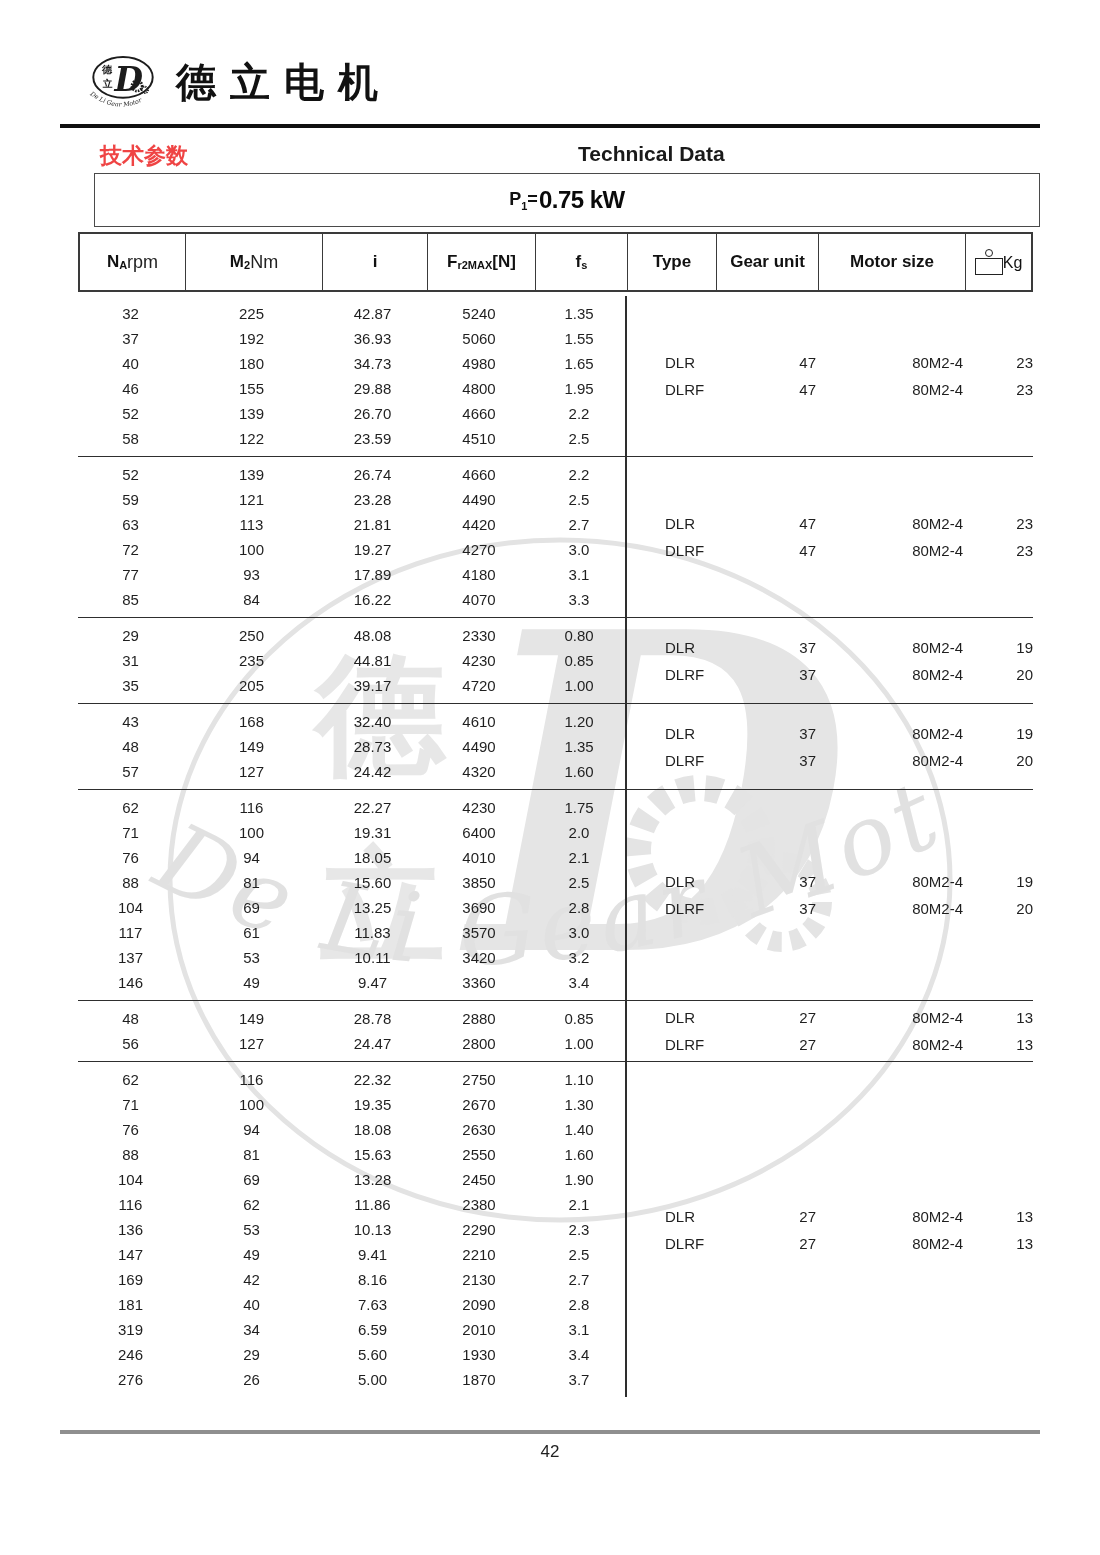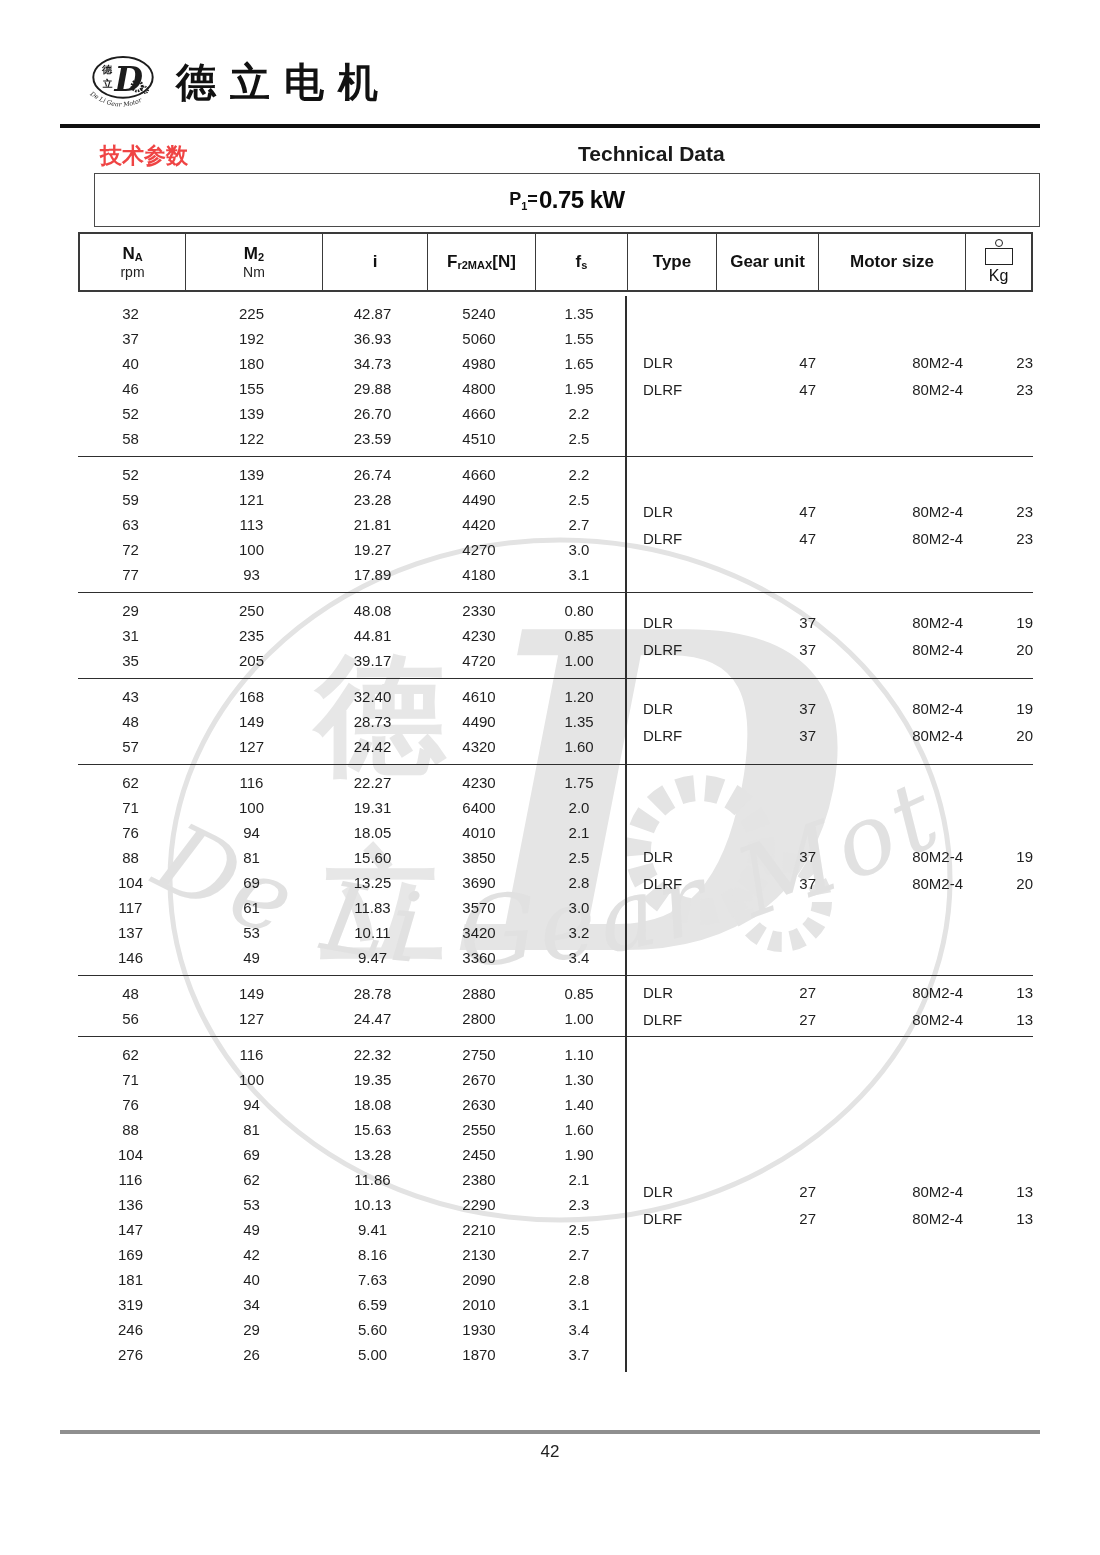--- a/index.html
+++ b/index.html
@@ -20,41 +20,41 @@
   .title-en{position:absolute;left:578px;top:142px;font-size:21px;font-weight:bold;color:#1a1a1a;}
 
   
   .power-box{position:absolute;left:94px;top:173px;width:944px;height:52px;border:1.5px solid #4a4a4a;display:flex;align-items:center;justify-content:center;}
   .p-sym{font-size:18px;font-weight:bold;color:#111;}
   .p-sub{font-size:11px;font-weight:bold;}
   .p-val{font-size:24px;font-weight:bold;color:#0a0a0a;letter-spacing:-0.5px;margin-left:1px;}
 
   
   .header-grid{position:absolute;left:78px;top:232px;width:955px;height:60px;border:2px solid #3a3a3a;box-sizing:border-box;display:grid;grid-template-columns:105px 137px 105px 108px 92px 89px 102px 147px minmax(0,1fr);}
-  .hcell{border-left:1.5px solid #3a3a3a;display:flex;flex-direction:column;align-items:center;justify-content:center;overflow:hidden;}
+  .hcell{border-left:1.5px solid #3a3a3a;display:flex;flex-direction:row;align-items:center;justify-content:center;overflow:hidden;}
   .hcell:first-child{border-left:none;}
   .hmain{font-size:17px;font-weight:bold;color:#111;line-height:1.15;white-space:nowrap;}
   .hsub{font-size:11px;font-weight:bold;position:relative;top:2px;}
-  .hunit{font-size:14px;color:#222;line-height:1.15;}
+  .hunit{font-size:18px;color:#222;line-height:1.15;}
   .w-icon{display:block;}
   .w-knob{display:block;width:6px;height:6px;border:1.5px solid #222;border-radius:50%;margin:0 auto 1px auto;}
   .w-body{display:block;width:26px;height:15px;border:1.5px solid #222;margin:0 auto;}
   .kg-label{font-size:16px;color:#111;line-height:1.2;margin-top:1px;}
 
   
   .data-area{position:absolute;left:78px;top:296px;width:955px;}
   .v-divider{position:absolute;left:547px;top:0;bottom:0;width:1.5px;background:#2e2e2e;}
   .group{position:relative;padding:5px 0;border-bottom:1.5px solid #2e2e2e;}
   .group:last-child{border-bottom:none;}
   .row{display:grid;grid-template-columns:105px 137px 105px 108px 92px;}
   .cell{text-align:center;font-size:15px;color:#1f1f1f;height:25px;line-height:25px;}
   .info-block{position:absolute;left:547px;right:0;top:50%;transform:translateY(-50%);}
   .info-row{display:grid;grid-template-columns:89px 102px 147px 70px;height:27px;line-height:27px;font-size:15px;color:#1f1f1f;}
   .icell{text-align:right;box-sizing:border-box;}
-  .icell-type{text-align:left;padding-left:18px;}
+  .icell-type{text-align:left;padding-left:40px;}
 
   
   .bottom-rule{position:absolute;left:60px;top:1430px;width:980px;height:4px;background:#8f8f8f;}
   .page-number{position:absolute;left:0;top:1442px;width:1100px;text-align:center;font-size:17px;color:#1f1f1f;}
 </style>
 </head>
 <body>
 
 <div class="page">
 
@@ -226,20 +226,27 @@
                 <div class="cell cell-fr2max">4270</div>
                 <div class="cell cell-fs">3.0</div>
               </div>
               <div class="row">
                 <div class="cell cell-na">77</div>
                 <div class="cell cell-m2">93</div>
                 <div class="cell cell-ratio">17.89</div>
                 <div class="cell cell-fr2max">4180</div>
                 <div class="cell cell-fs">3.1</div>
               </div>
+              <div class="row">
+                <div class="cell cell-na">85</div>
+                <div class="cell cell-m2">84</div>
+                <div class="cell cell-ratio">16.22</div>
+                <div class="cell cell-fr2max">4070</div>
+                <div class="cell cell-fs">3.3</div>
+              </div>
             </div>
             <div class="info-block">
               <div class="info-row">
                 <div class="icell icell-type">DLR</div>
                 <div class="icell icell-gear-unit">47</div>
                 <div class="icell icell-motor-size">80M2-4</div>
                 <div class="icell icell-weight">23</div>
               </div>
               <div class="info-row">
                 <div class="icell icell-type">DLRF</div>

